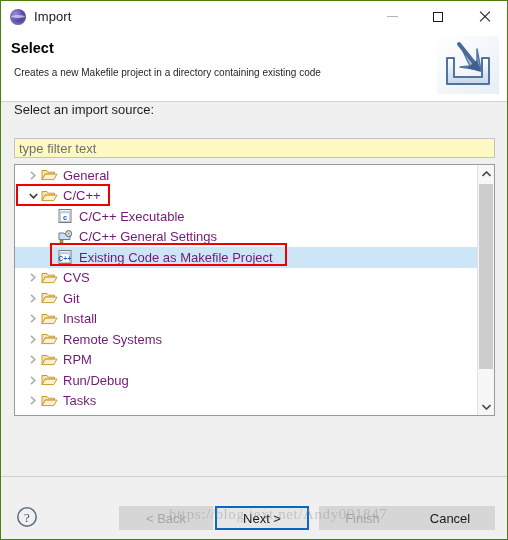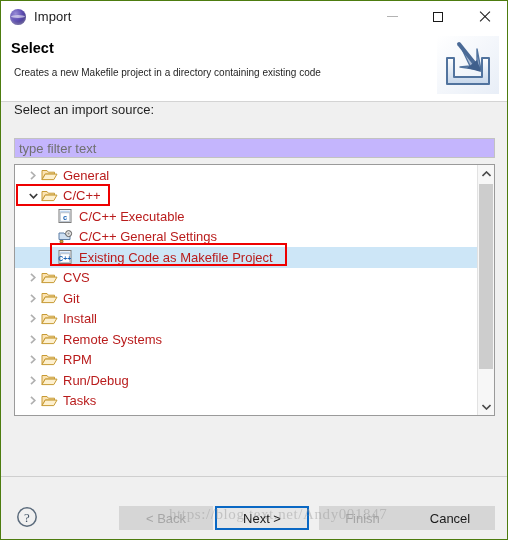--- a/index.html
+++ b/index.html
@@ -121,21 +121,21 @@
     left: 13px; top: 0;
     font-size: 13px;
     color: #1f1f1f;
   }
   #filter-input {
     position: absolute;
     left: 13px; top: 36px;
     width: 481px; height: 20px;
     box-sizing: border-box;
     border: 1px solid #c2c2c2;
-    background: #c4b5fd;
+    background: #fef9c3;
     font-family: "Liberation Sans", sans-serif;
     font-size: 13px;
     color: #666;
     padding: 8px 4px;
     outline: none;
   }
   #filter-input::placeholder { color: #707070; opacity: 1; }
 
   #tree-panel {
     position: absolute;
@@ -151,21 +151,21 @@
     left: 0; top: 0;
     right: 17px;
     bottom: 0;
     overflow: hidden;
   }
   .tree-row {
     height: 20.5px;
     display: flex;
     align-items: center;
     font-size: 13px;
-    color: #b91c1c;
+    color: #701a75;
     position: relative;
     padding-left: 10px;
     white-space: nowrap;
   }
   .tree-row.selected {
     background: #cde6f7;
   }
   .tree-row.child { padding-left: 42px; }
   .twisty {
     width: 16px;

